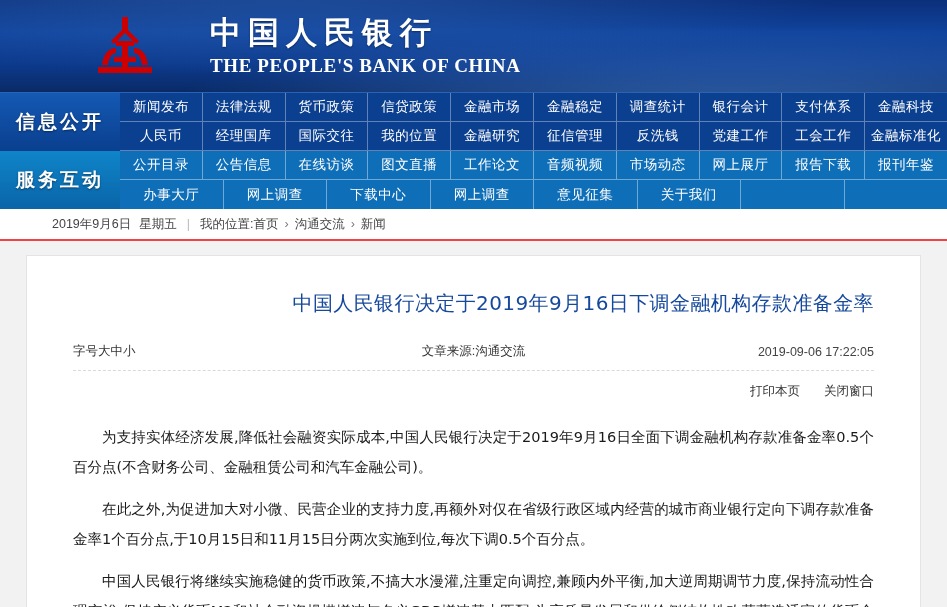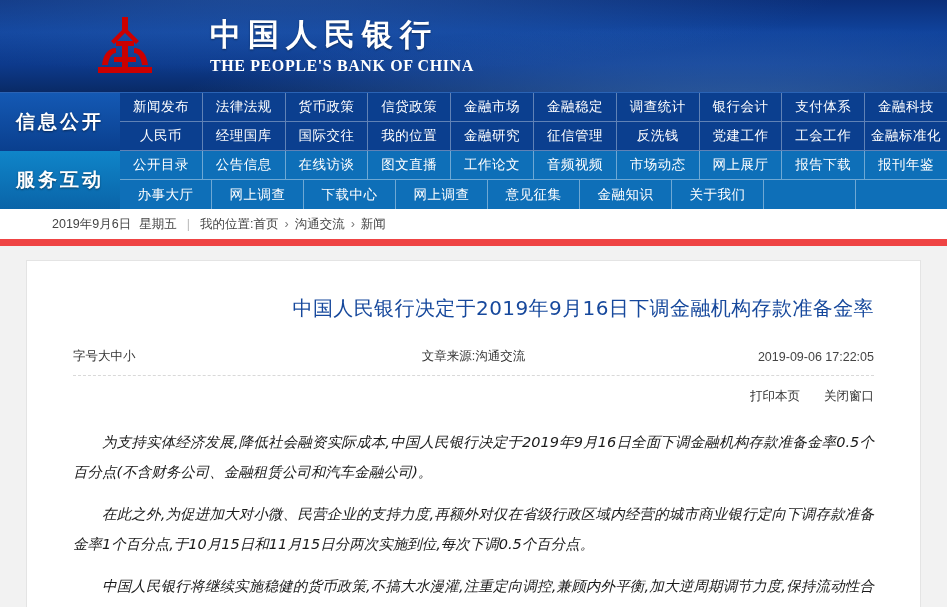--- a/index.html
+++ b/index.html
@@ -29,21 +29,21 @@
   }
   .logo svg{display:block;}
   .titles{color:#fff;}
   .cn-title{
     font-family:"DejaVu Serif","Liberation Serif",serif;
     font-size:31px;font-weight:bold;letter-spacing:7px;line-height:1.15;
     text-shadow:0 1px 2px rgba(0,0,0,.4);
   }
   .en-title{
     font-family:"Liberation Serif","DejaVu Serif",serif;
-    font-size:16px;font-weight:bold;letter-spacing:.6px;margin-top:5px;
+    font-size:19px;font-weight:bold;letter-spacing:.6px;margin-top:5px;
   }
   
   .nav{
     background:#0b3f8f;
     border-top:1px solid #2a63b5;
   }
   .navgroup{display:flex;}
   .navlabel{
     width:120px;flex:0 0 120px;
     display:flex;align-items:center;justify-content:center;
@@ -70,21 +70,21 @@
   .navgroup.g1 .navrow{background:#0b3f8f;}
   .navgroup.g2 .navrow{background:#0e6fb8;}
   .navgroup.g2 .navrow .navitem{border-color:rgba(255,255,255,.4);}
   .navgroup.g2 .navrow:last-child .navitem{border-bottom:none;}
   
   .crumbbar{
     height:30px;background:#ffffff;
     display:flex;align-items:center;
     font-size:12.5px;color:#444;
     padding-left:52px;
-    border-bottom:7px solid #ef4444;
+    border-bottom:2px solid #ef4444;
   }
   .crumbbar .sep{margin:0 10px;color:#bbb;}
   .crumbbar a{color:#444;text-decoration:none;cursor:pointer;}
   .crumbbar .arrow{margin:0 6px;color:#777;}
   
   .page{
     background:#f2f2f2;
     padding:14px 0 0 0;
     height:calc(607px - 92px - 59px - 30px);
     box-sizing:border-box;
@@ -121,21 +121,21 @@
     padding:12px 0 2px 0;
   }
   .toolrow a{color:#333;text-decoration:none;cursor:pointer;}
   .body-text{
     margin-top:20px;
     font-family:"DejaVu Sans","Liberation Sans",sans-serif;
     font-size:14.5px;color:#1a1a1a;
     line-height:30px;
     text-align:justify;
   }
-  .body-text p{margin:0 0 12px 0;text-indent:2em;font-style:italic;}
+  .body-text p{margin:0 0 12px 0;text-indent:2em;}
 </style>
 </head>
 <body>
 
 <div class="banner">
   <div class="banner-inner">
     <div class="logo">
       <svg width="66" height="62" viewBox="0 0 66 62" aria-hidden="true">
         <g fill="#cc0000">
           <rect x="30" y="2" width="6" height="13"></rect>
@@ -200,21 +200,20 @@
         <div class="navitem">网上展厅</div>
         <div class="navitem">报告下载</div>
         <div class="navitem">报刊年鉴</div>
       </div>
       <div class="navrow">
         <div class="navitem">办事大厅</div>
         <div class="navitem">网上调查</div>
         <div class="navitem">下载中心</div>
         <div class="navitem">网上调查</div>
         <div class="navitem">意见征集</div>
-        <div class="navitem">金融知识</div>
         <div class="navitem">关于我们</div>
         <div class="navitem"></div>
         <div class="navitem"></div>
       </div>
     </div>
   </div>
 </div>
 
 <div class="crumbbar">
   <span>2019年9月6日</span>

